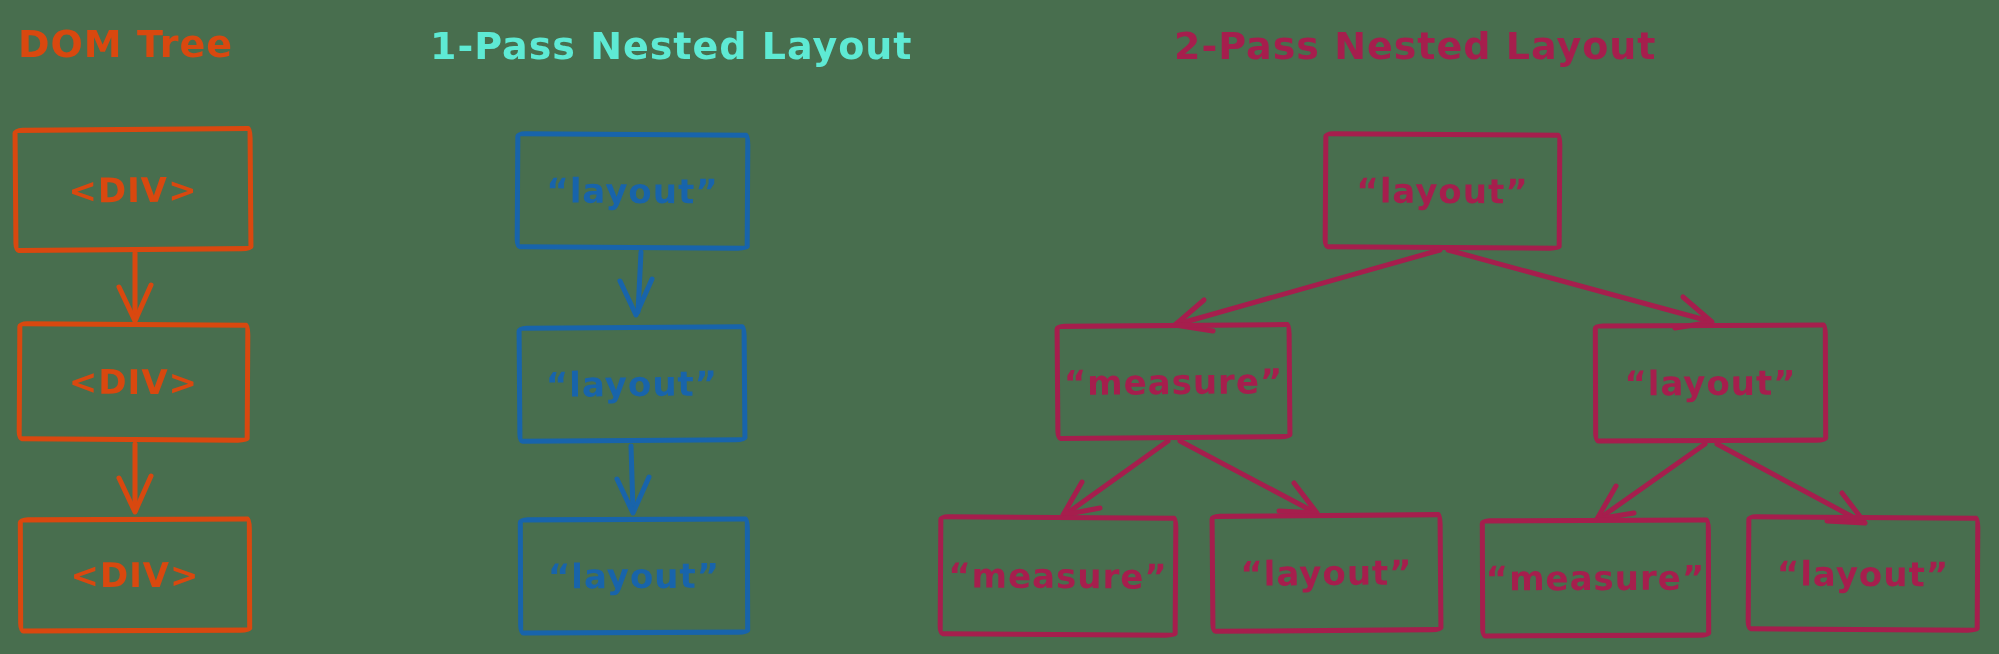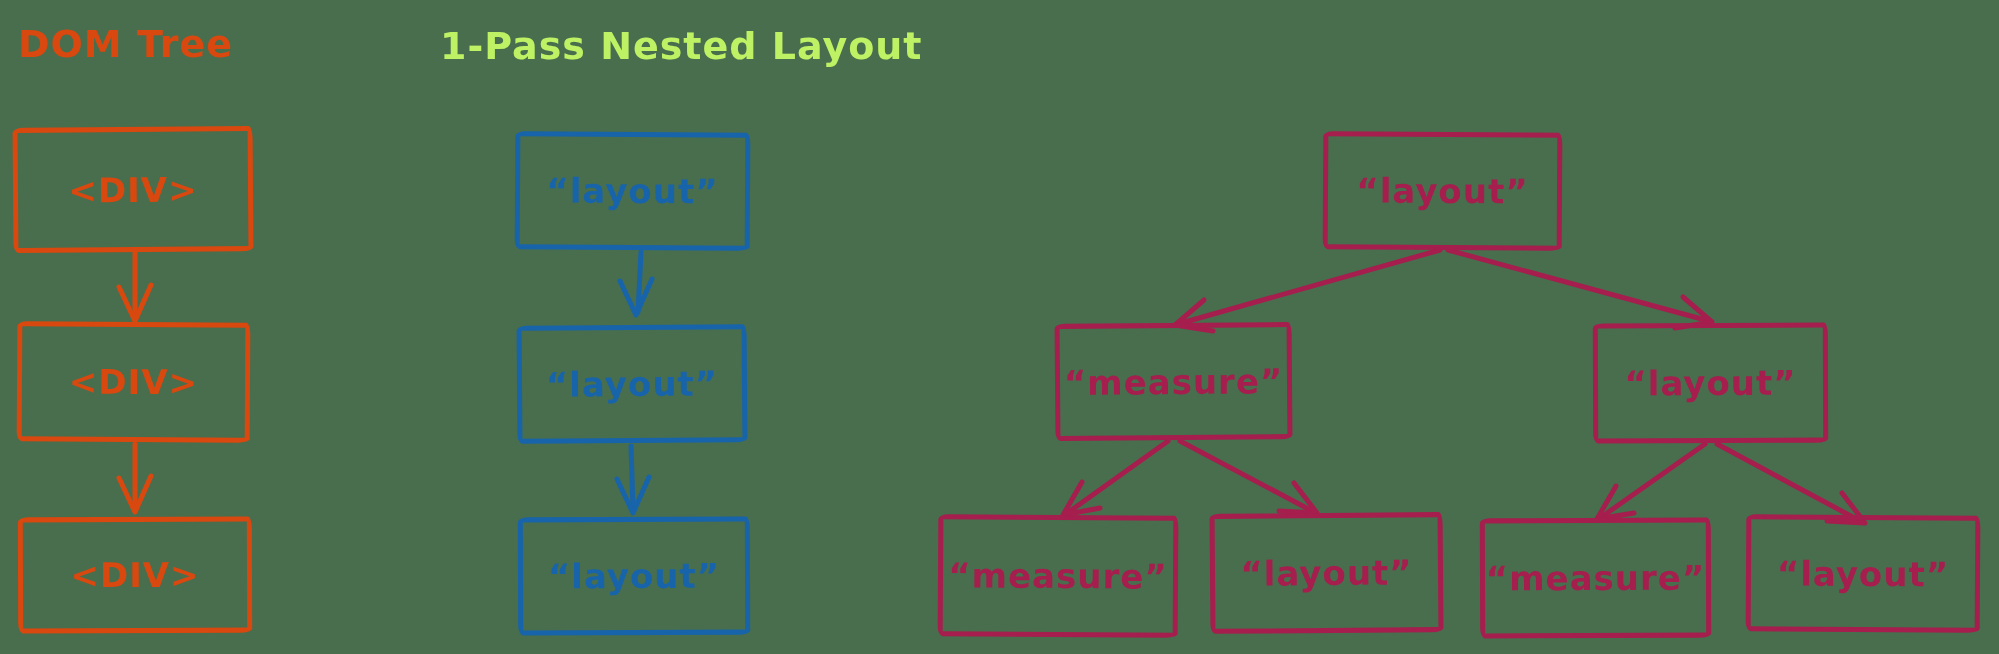--- a/index.html
+++ b/index.html
@@ -89,32 +89,33 @@
   <div class="node tilt-a" style="left: 13px; top: 127px; width: 240px; height: 125px; color: rgb(217, 72, 15);">
     <span class="node-label">&lt;DIV&gt;</span>
   </div>
   <div class="node tilt-b" style="left: 17px; top: 322px; width: 233px; height: 120px; color: rgb(217, 72, 15);">
     <span class="node-label">&lt;DIV&gt;</span>
   </div>
   <div class="node tilt-c" style="left: 18px; top: 517px; width: 234px; height: 116px; color: rgb(217, 72, 15);">
     <span class="node-label">&lt;DIV&gt;</span>
   </div>
 
-  <div class="title" style="left: 440px; top: 24px; color: #bef264;">1-Pass Nested Layout</div>
+  <div class="title" style="left: 430px; top: 24px; color: #5eead4;">1-Pass Nested Layout</div>
 
   <div class="node tilt-b" style="left: 515px; top: 132px; width: 235px; height: 118px; color: rgb(24, 100, 171);">
     <span class="node-label">“layout”</span>
   </div>
   <div class="node tilt-a" style="left: 517px; top: 325px; width: 230px; height: 118px; color: rgb(24, 100, 171);">
     <span class="node-label">“layout”</span>
   </div>
   <div class="node tilt-c" style="left: 518px; top: 517px; width: 232px; height: 118px; color: rgb(24, 100, 171);">
     <span class="node-label">“layout”</span>
   </div>
 
+  <div class="title" style="left: 1174px; top: 24px; color: rgb(166, 30, 77);">2-Pass Nested Layout</div>
 
   <div class="node tilt-b" style="left: 1323px; top: 132px; width: 239px; height: 118px; color: rgb(166, 30, 77);">
     <span class="node-label">“layout”</span>
   </div>
 
   <div class="node tilt-a" style="left: 1055px; top: 323px; width: 237px; height: 117px; color: rgb(166, 30, 77);">
     <span class="node-label">“measure”</span>
   </div>
   <div class="node tilt-c" style="left: 1593px; top: 323px; width: 235px; height: 120px; color: rgb(166, 30, 77);">
     <span class="node-label">“layout”</span>

